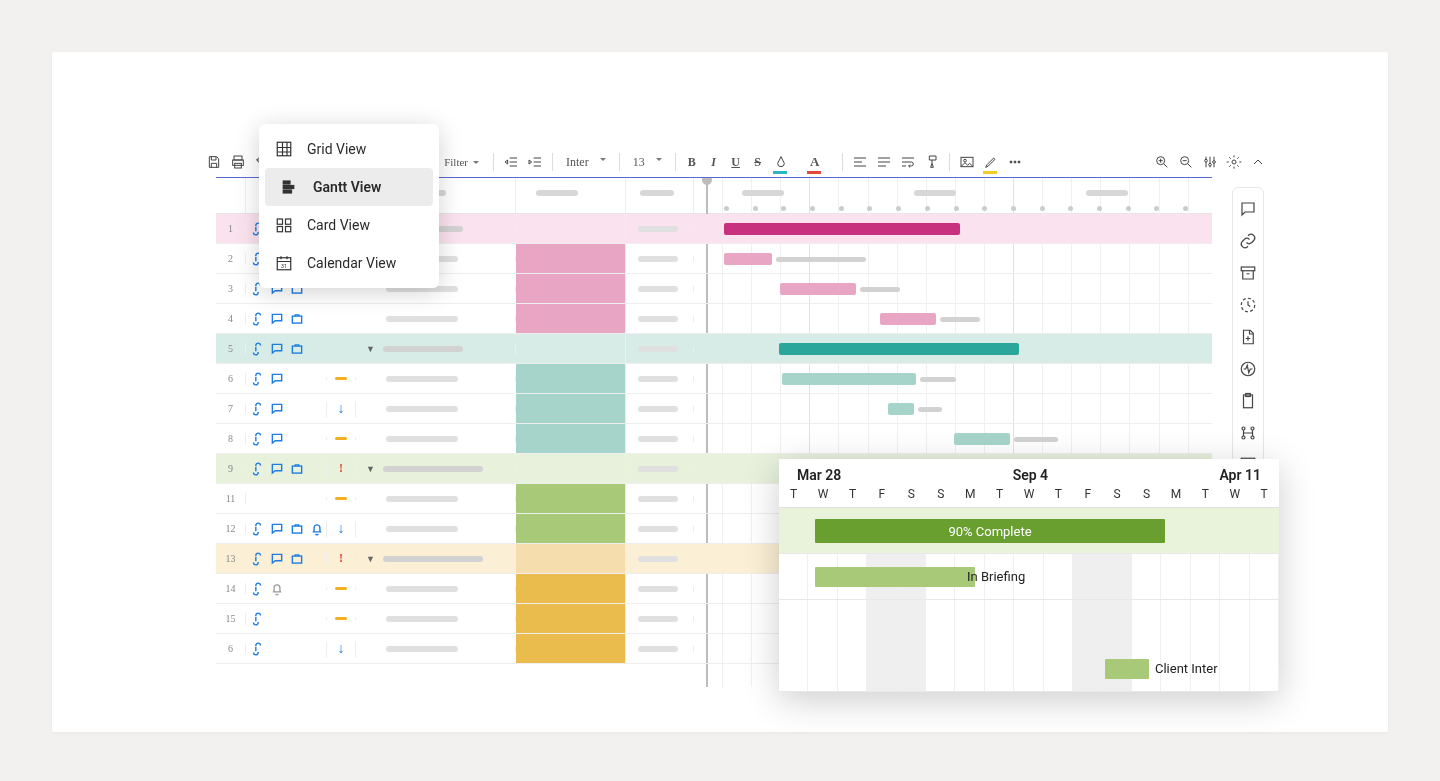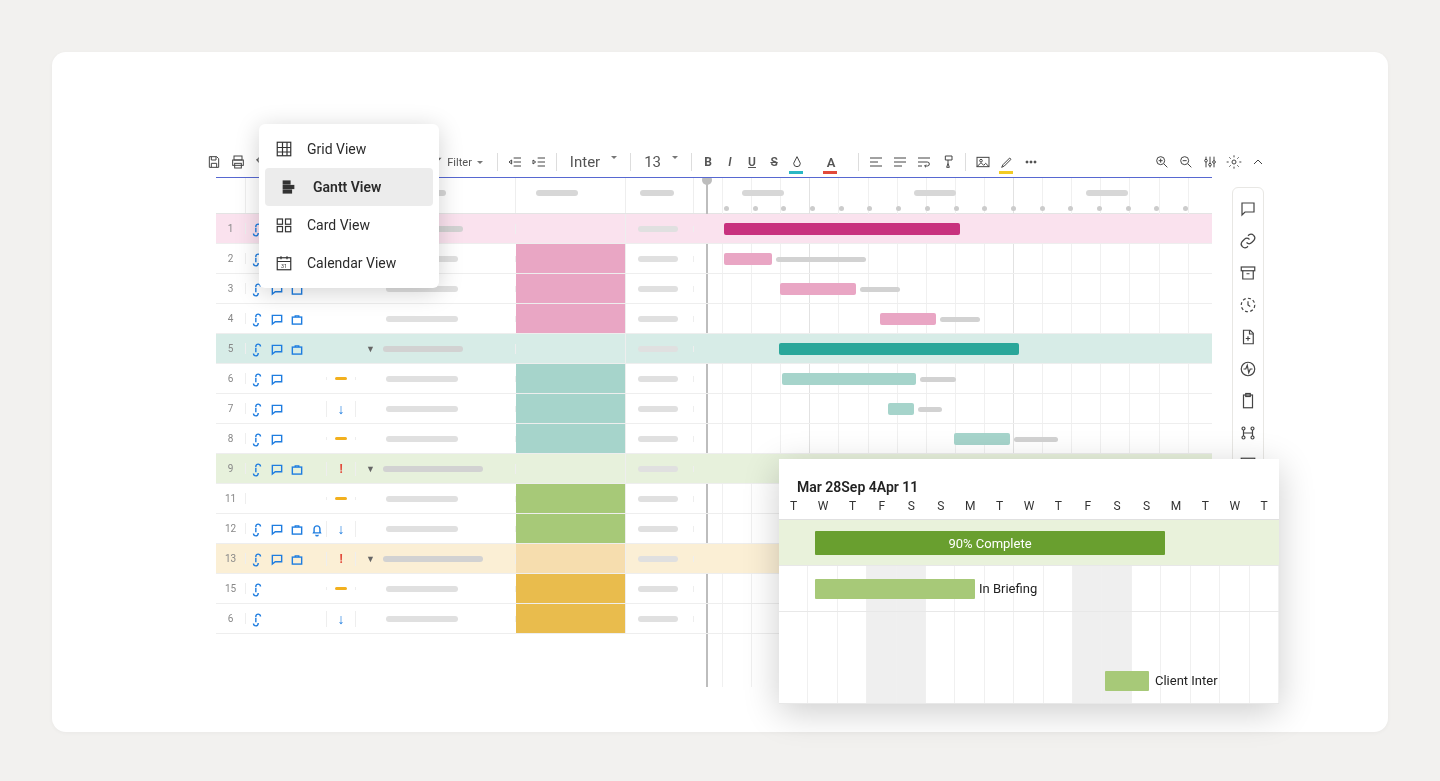--- a/index.html
+++ b/index.html
@@ -1,26 +1,26 @@
 <!DOCTYPE html>
 <html><head>
 <meta charset="utf-8">
 <style>
 * { margin:0; padding:0; box-sizing:border-box; }
 body { background:#f2f1ef; font-family:-apple-system,BlinkMacSystemFont,"Segoe UI",Roboto,Arial,sans-serif; width:1440px; height:781px; overflow:hidden; }
-.panel { position:absolute; left:52px; top:52px; width:1336px; height:680px; background:#fff; border-radius:14px; box-shadow:0 1px 4px rgba(0,0,0,.04); }
+.panel { position:absolute; left:52px; top:52px; width:1336px; height:680px; background:#fff; border-radius:2px; box-shadow:0 1px 4px rgba(0,0,0,.04);font-family:Liberation Serif, serif; }
 .toolbar { position:absolute; left:152px; top:98px; width:1064px; height:24px; display:flex; align-items:center; gap:4px; color:#444; }
 .tbtn { display:flex; align-items:center; justify-content:center; width:20px; height:20px; cursor:pointer; }
 .tbtn svg { width:16px; height:16px; stroke:#444; fill:none; stroke-width:1.5; }
 .tdiv { width:1px; height:18px; background:#ddd; margin:0 3px; }
 .view-sel { display:flex; align-items:center; gap:5px; background:#eceae6; border-radius:4px; padding:3px 7px; font-size:11px; color:#555; cursor:pointer; }
 .view-sel::after { content:""; border:3px solid transparent; border-top-color:#777; margin-top:3px; }
 .filter-btn { display:flex; align-items:center; gap:5px; padding:3px 7px; font-size:11px; color:#555; cursor:pointer; }
 .filter-btn::after { content:""; border:3px solid transparent; border-top-color:#777; margin-top:3px; }
-.sel { display:flex; gap:5px; padding:3px 6px; font-size:15px; color:#555; cursor:pointer; }
+.sel { display:flex; gap:5px; padding:3px 6px; font-size:12px; color:#555; cursor:pointer; }
 .sel::after { content:""; border:3px solid transparent; border-top-color:#777; margin-top:3px; margin-left:6px;}
 .spacer { flex:1; }
 .bletter { font-size:12px; font-weight:600; color:#555; width:18px; text-align:center; }
 .red-bar { position:absolute; width:14px; height:3px; background:#e24a3b; }
 .teal-bar { position:absolute; width:14px; height:3px; background:#2ab8c5; }
 
 .grid-wrap { position:absolute; left:164px; top:125px; width:996px; height:510px; border-top:1.5px solid #5768d1; overflow:hidden; }
 .header-row { height:36px; border-bottom:1px solid #e4e4e4; display:flex; }
 .header-col { height:100%; border-right:1px solid #eee; }
 .header-pills { position:absolute; top:12px; display:flex; gap:24px; }
@@ -59,21 +59,21 @@
 
 
 .dd { position:absolute; left:259px; top:124px; width:180px; background:#fff; border-radius:6px; box-shadow:0 4px 24px rgba(0,0,0,.18); padding:6px 0; }
 .dd-item { display:flex; align-items:center; gap:14px; padding:10px 16px; font-size:14px; color:#2b2b2b; cursor:pointer; }
 .dd-item.sel-item { background:#ececec; font-weight:600; margin:0 6px; border-radius:4px; }
 .dd-item svg { width:18px; height:18px; stroke:#333; fill:none; stroke-width:1.6; }
 
 
 .zoom { position:absolute; left:779px; top:459px; width:500px; background:#fff; box-shadow:0 8px 34px rgba(0,0,0,.2); }
 .zoom-head { padding:8px 0 0; }
-.week-dates { display:flex; justify-content:flex-start; padding:0 18px; font-size:14px; font-weight:600; color:#222;margin-top:12px; }
+.week-dates { display:flex; justify-content:space-between; padding:0 18px; font-size:14px; font-weight:600; color:#222; }
 .days { display:flex; padding:4px 0 6px; }
 .days div { width:33.3px; text-align:center; font-size:12px; color:#333; }
 .zoom-grid { position:relative; height:185px; border-top:1px solid #e0e0e0; }
 .zcols { position:absolute; inset:0; display:flex; }
 .zcols div { width:33.3px; border-right:1px solid #f0f0f0; }
 .zcols div.wk { background:#efefef; }
 .zrow { position:absolute; height:46px; width:100%; border-bottom:1px solid #e8e8e8; }
 .zbar { position:absolute; height:20px; background:#a7c978; border-radius:1px; top:13px; }
 .zbar.big { background:#699f2f; color:#fff; display:flex; align-items:center; justify-content:center; font-size:13px; }
 .zlabel { position:absolute; font-size:13px; color:#222; top:15px; }
@@ -594,20 +594,42 @@
               </svg></span>
           </div>
           <div class="pr">
             <span class="rd">!</span>
           </div>
           <div class="task-cell">
             <span class="caret">▼</span>
             <div class="pill" style="width: 100px;"></div>
           </div>
           <div class="color-cell" style="background: rgb(246, 221, 174);"></div>
+          <div class="status-cell">
+            <div class="pillL" style="width: 40px;"></div>
+          </div>
+        </div>
+        <div class="row">
+          <div class="num">14</div>
+          <div class="icons">
+            <span class="ic"><svg viewBox="0 0 24 24" fill="none" stroke="#1e7de0" stroke-width="2.4">
+                <path d="M18 6a4 4 0 00-8 0v1M6 18a4 4 0 008 0v-1M10 8v8"></path>
+              </svg></span>
+            <span class="ic"><svg viewBox="0 0 24 24" fill="none" stroke="#999" stroke-width="2.2">
+                <path d="M6 17h12l-1-2V10a5 5 0 00-10 0v5zM10 20a2 2 0 004 0"></path>
+              </svg></span>
+          </div>
+          <div class="pr">
+            <div class="yl"></div>
+          </div>
+          <div class="task-cell">
+            <span style="width: 12px;"></span>
+            <div class="pillL" style="width: 72px;"></div>
+          </div>
+          <div class="color-cell" style="background: rgb(233, 188, 77);"></div>
           <div class="status-cell">
             <div class="pillL" style="width: 40px;"></div>
           </div>
         </div>
         <div class="row">
           <div class="num">15</div>
           <div class="icons">
             <span class="ic"><svg viewBox="0 0 24 24" fill="none" stroke="#1e7de0" stroke-width="2.4">
                 <path d="M18 6a4 4 0 00-8 0v1M6 18a4 4 0 008 0v-1M10 8v8"></path>
               </svg></span>
@@ -771,20 +793,20 @@
         <div></div>
         <div></div>
     </div>
     <div class="zrow green-hl" style="top:0">
       <div class="zbar big" style="left:36px;width:350px;height:24px;top:11px">
           <span>90% Complete</span>
         </div>
     </div>
     <div class="zrow" style="top:46px">
       <div class="zbar" style="left:36px;width:160px"></div>
-      <div class="zlabel" style="left:200px">In Briefing</div>
+      <div class="zlabel" style="left:188px">In Briefing</div>
     </div>
     <div class="zrow" style="top:138px">
       <div class="zbar" style="left:326px;width:44px"></div>
       <div class="zlabel" style="left:376px">Client Inter</div>
     </div>
   </div>
 </div>
 
 </body></html>

